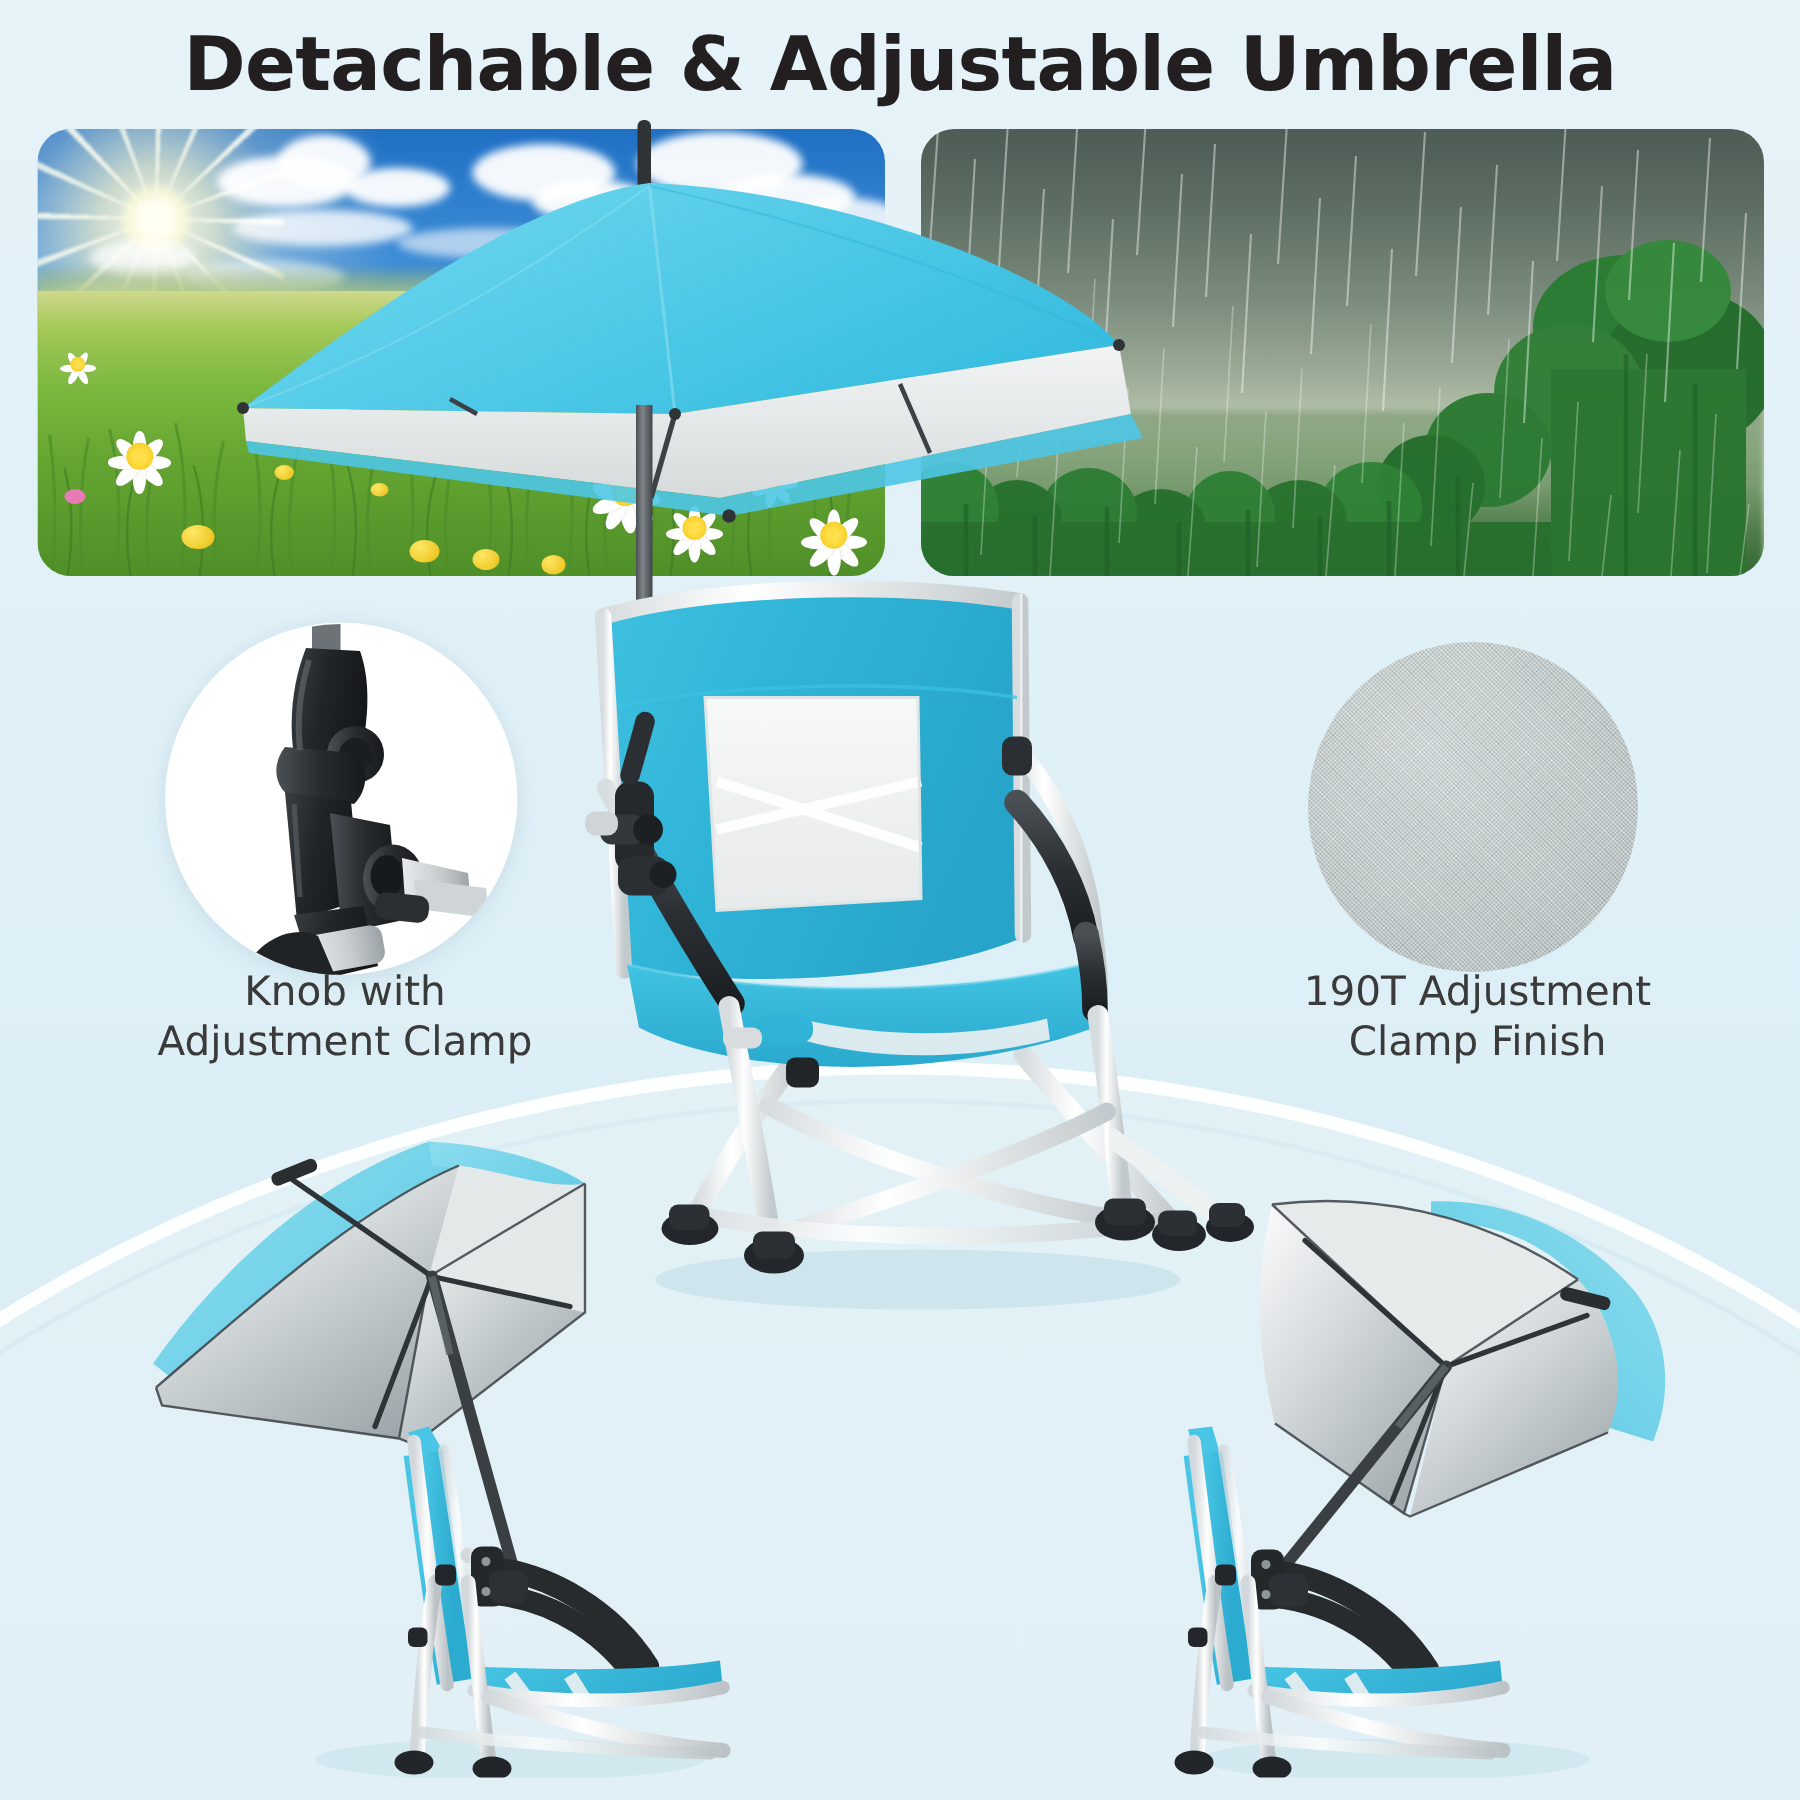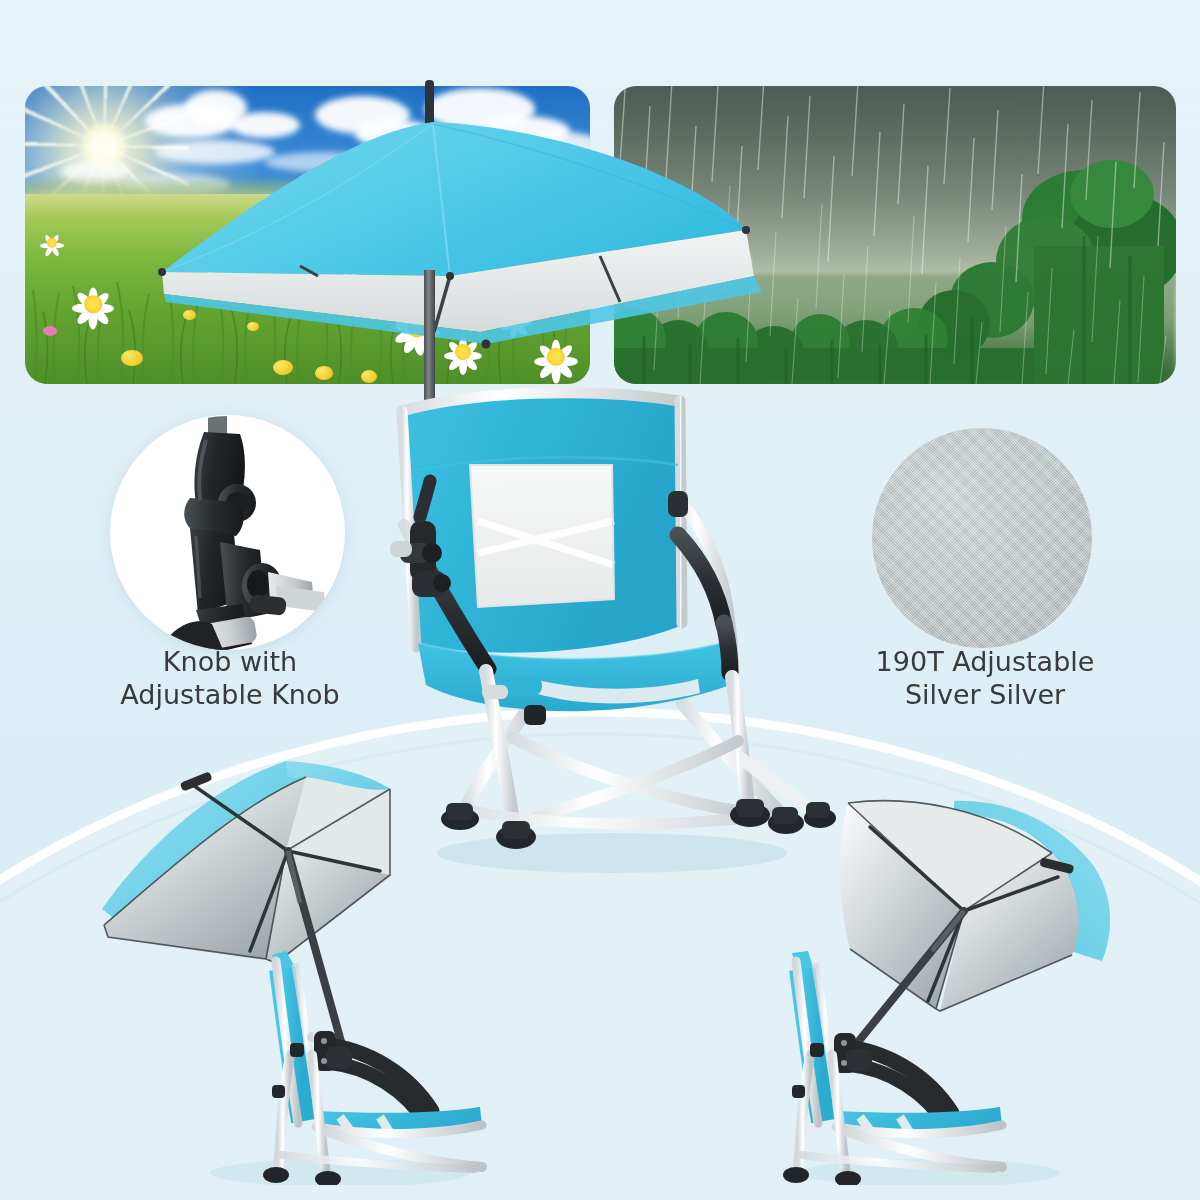--- a/index.html
+++ b/index.html
@@ -121,20 +121,21 @@
   #caption-fabric { left:830px; top:645px; width:310px; }
 
   
   .podium { position:absolute; left:0; top:690px; width:1200px; height:510px; }
 </style>
 </head>
 <body>
 
 <div class="stage">
 
+  <div class="title">Detachable &amp; Adjustable Umbrella</div>
 
   <div class="photo" id="panel-sunny">
     <div class="sky-sunny"></div>
     <div class="sunray"></div>
     <div class="sundisc"></div>
 
     <div class="cloud" style="left:120px;top:18px;width:92px;height:34px;"></div>
     <div class="cloud" style="left:160px;top:4px;width:62px;height:36px;"></div>
     <div class="cloud" style="left:205px;top:26px;width:70px;height:26px;"></div>
     <div class="cloud" style="left:130px;top:54px;width:120px;height:24px;opacity:.8"></div>
@@ -491,27 +492,27 @@
       <rect x="104" y="220" width="52" height="26" rx="8" transform="rotate(-10 130 233)" fill="url(#silG)"></rect>
       <path d="M62 248 C 72 226, 96 216, 112 224 L 124 252 C 104 268, 74 268, 62 248 Z" fill="#202326"></path>
       <rect x="150" y="196" width="36" height="18" rx="7" transform="rotate(6 168 205)" fill="#2b2f32"></rect>
 
       <path d="M106 40 C 100 60, 98 82, 100 100" stroke="#6b7276" stroke-width="4" fill="none" opacity="0.55"></path>
       <path d="M96 136 L 100 198" stroke="#656b6f" stroke-width="3.5" fill="none" opacity="0.5"></path>
     </g>
   </svg>
   <div class="caption" id="caption-clamp">
     <div>Knob with</div>
-    <div>Adjustable Knob</div>
+    <div>Adjustment Clamp</div>
   </div>
 
   <div id="fabric-circle"></div>
   <div class="caption" id="caption-fabric">
-    <div>190T Adjustable</div>
-    <div>Silver Silver</div>
+    <div>190T Adjustment</div>
+    <div>Clamp Finish</div>
   </div>
 
   <div class="podium">
     <svg width="1200" height="510" viewBox="0 0 1200 510">
       <path d="M-60 230 C 160 70, 420 20, 600 22 C 790 22, 1050 74, 1262 234 L 1262 510 L -60 510 Z" fill="#e2f0f6" opacity="0.95"></path>
       <path d="M-60 230 C 160 70, 420 20, 600 22 C 790 22, 1050 74, 1262 234" fill="none" stroke="#ffffff" stroke-width="9" opacity="0.95"></path>
       <path d="M-60 252 C 160 92, 420 42, 600 44 C 790 44, 1050 96, 1262 256" fill="none" stroke="#cfe6ef" stroke-width="3" opacity="0.5"></path>
     </svg>
   </div>
 

